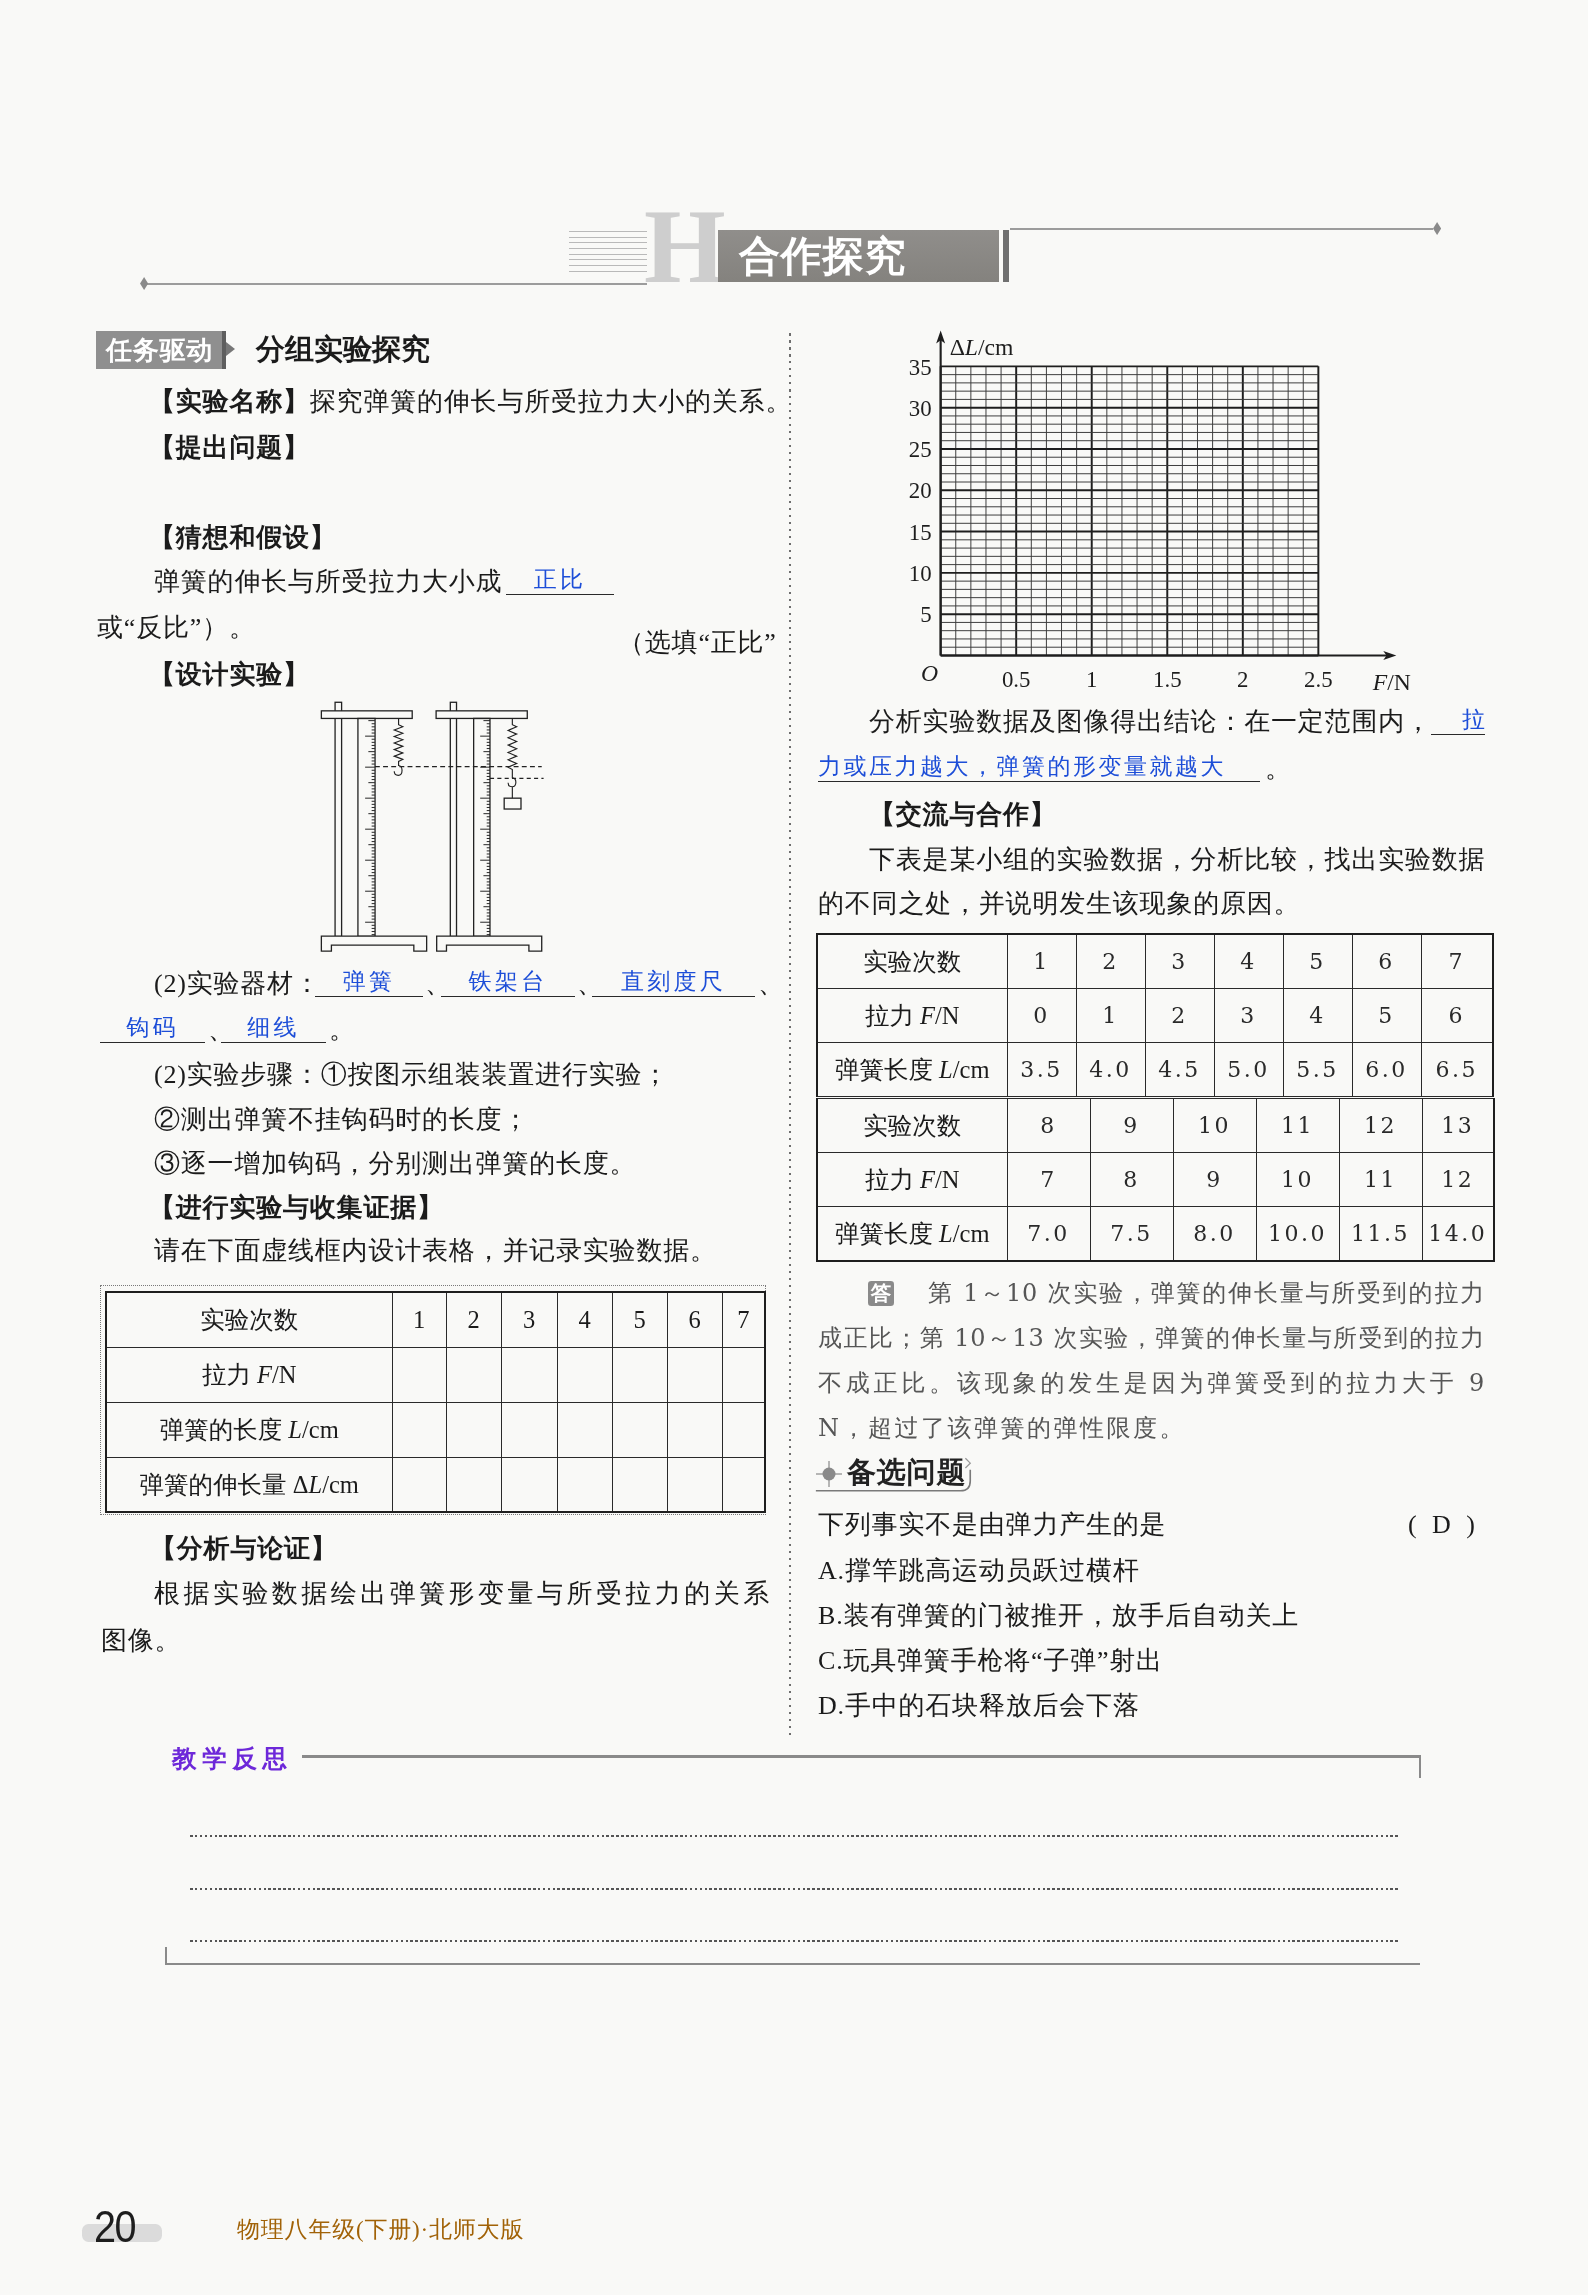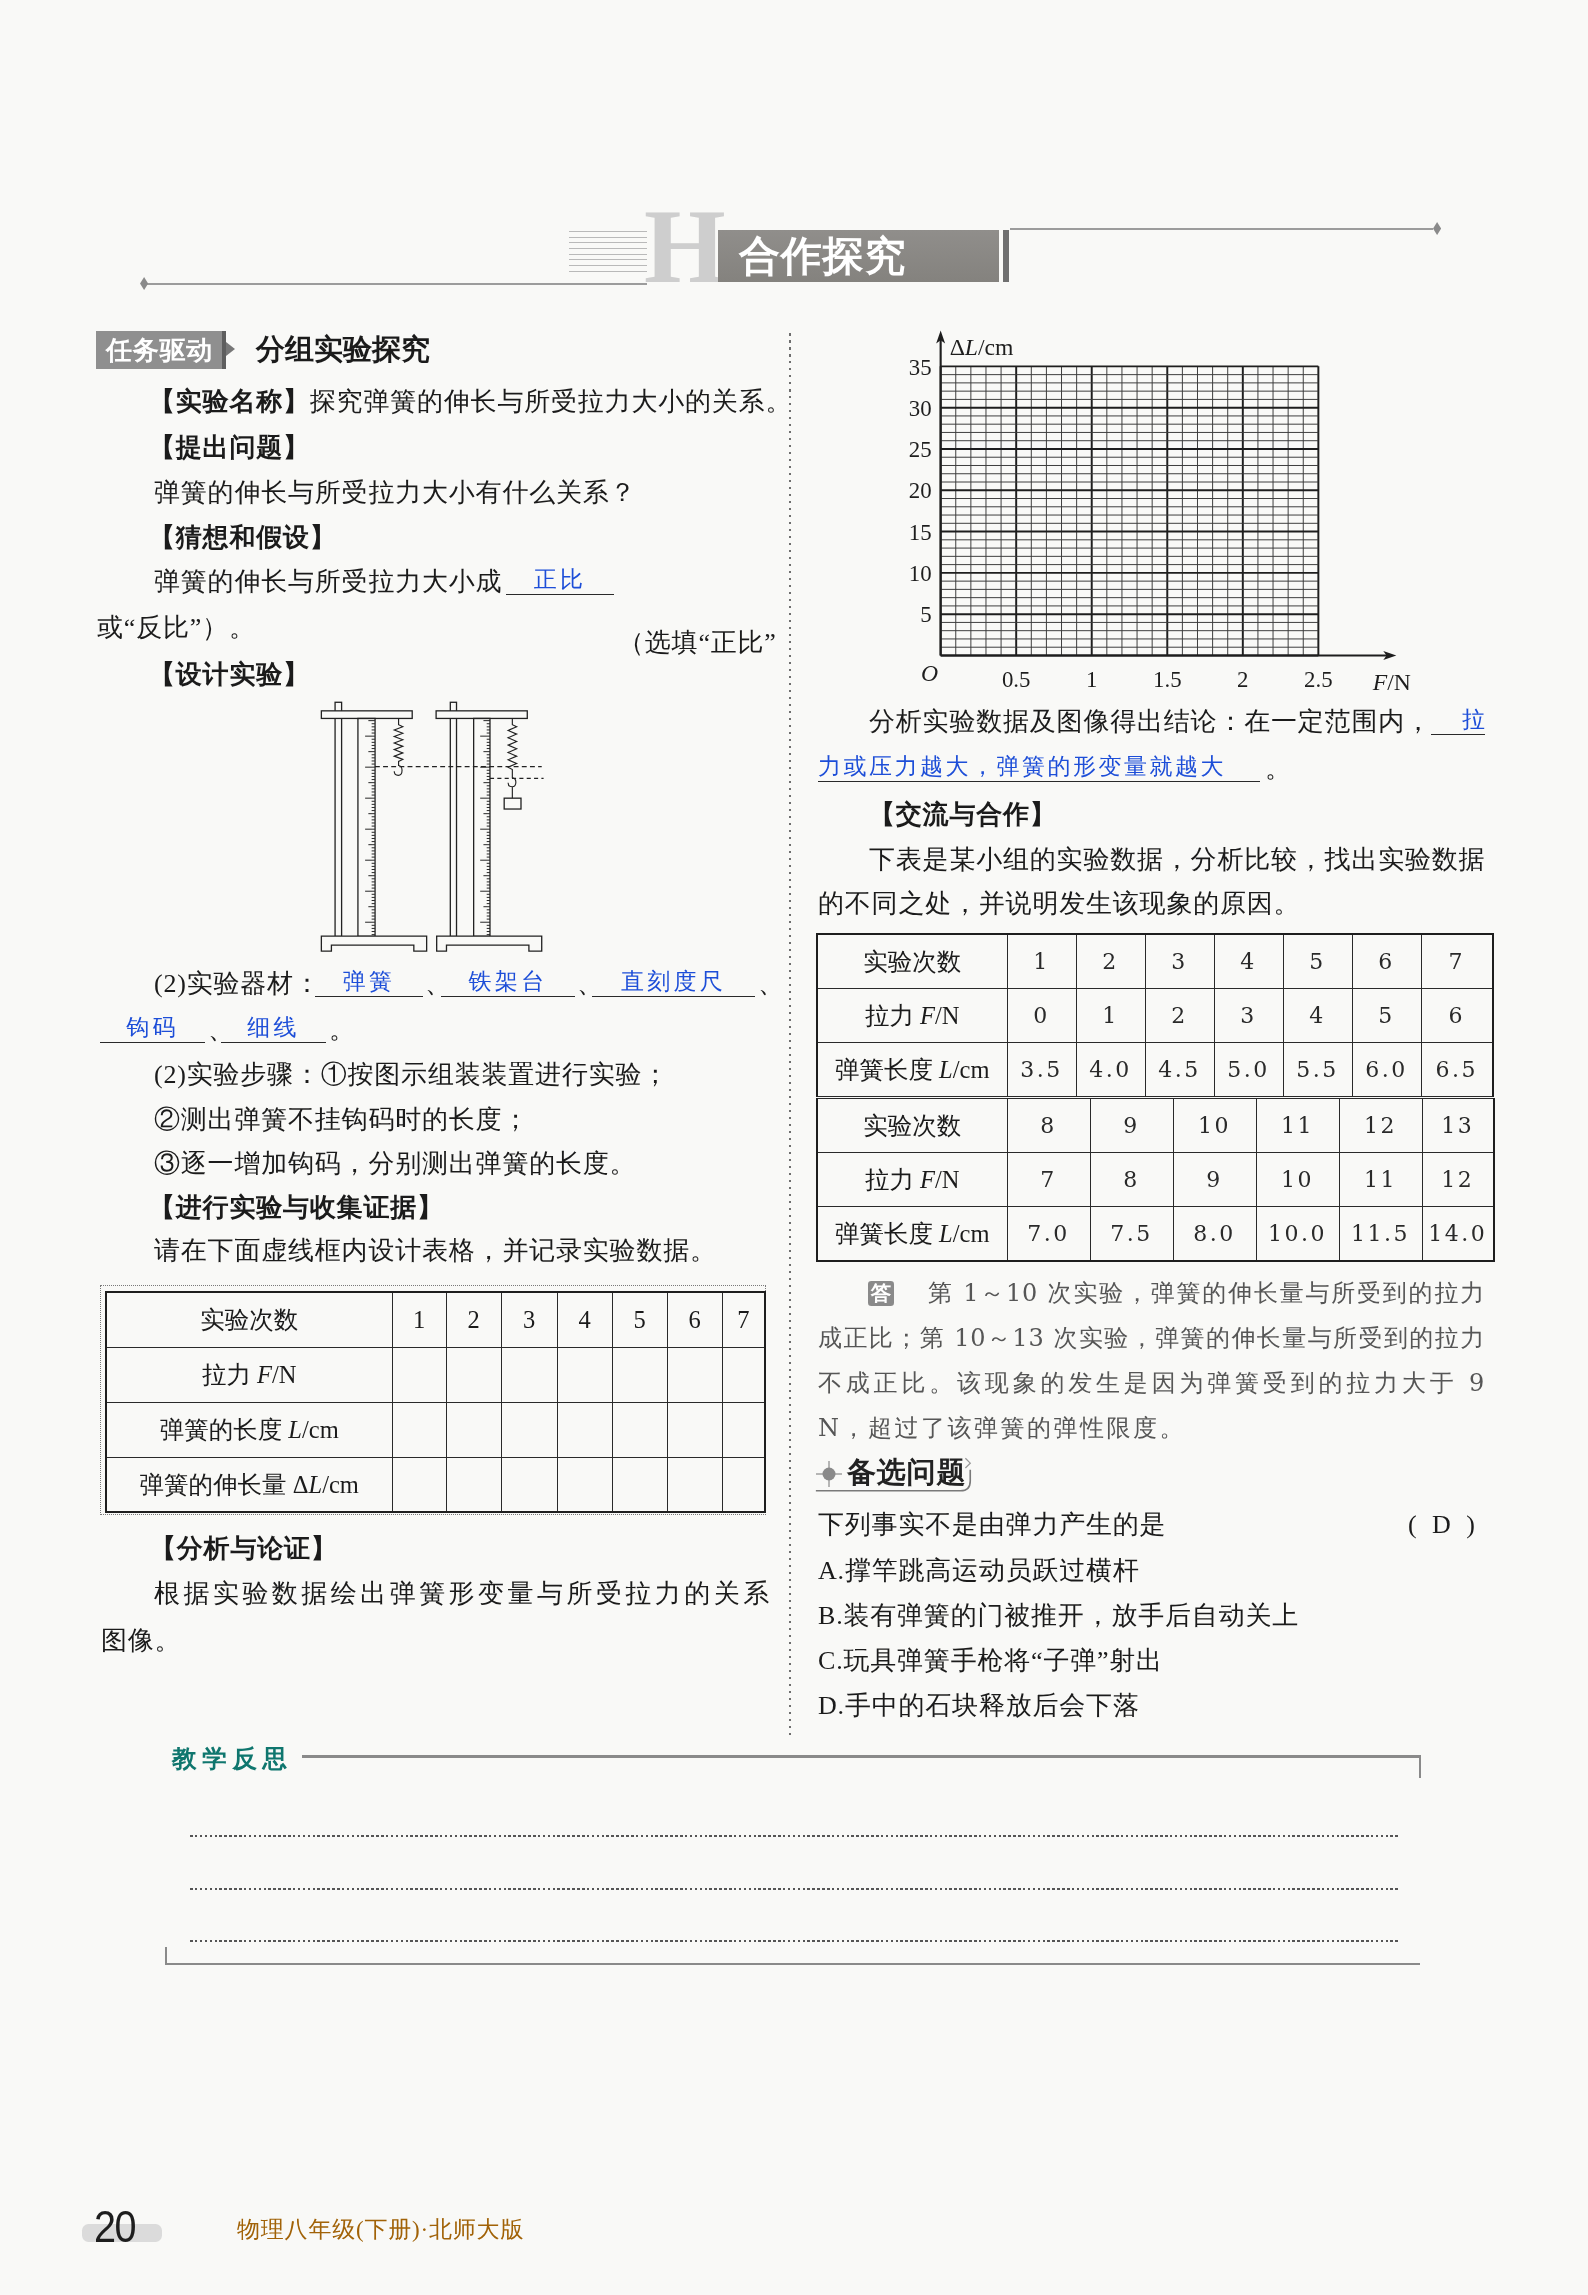--- a/index.html
+++ b/index.html
@@ -67,21 +67,21 @@
   }
   .tbl td.num { font-family:"DejaVu Serif", serif; font-size:22px; letter-spacing:2.5px; color:#2a2a2a; }
   .dash-box { position:absolute; left:100px; top:1285px; width:664px; height:228px; border:1.6px dotted #7a7a7a; }
 
   .ans-badge {
     position:absolute; left:868px; top:1281px; width:26px; height:25px; border-radius:3.3px;
     background:#8a8a8a; color:#fff; font-size:20.4px; line-height:25px; text-align:center;
     font-family:"DejaVu Sans", sans-serif; font-weight:bold;
   }
 
-  .refl-title { position:absolute; left:172px; top:1742px; height:33px; line-height:33px; font-size:24.5px; letter-spacing:5.7px; color:#0f766e; }
+  .refl-title { position:absolute; left:172px; top:1742px; height:33px; line-height:33px; font-size:24.5px; letter-spacing:5.7px; color:#6d28d9; }
   .dots { position:absolute; left:190px; width:1208px; height:1.6px;
     background:repeating-linear-gradient(to right, #555 0 2.5px, transparent 2.5px 4.9px); }
 
   .pno {
     position:absolute; left:94px; top:2202px; font-size:44px; line-height:49px;
     font-family:"Liberation Sans", sans-serif; color:#1e1e1e; letter-spacing:-1.6px;
     transform:scaleX(0.9); transform-origin:left center;
   }
   .smudge { position:absolute; left:82px; top:2224px; width:80px; height:18px; background:#d3d3d3; border-radius:6.5px; opacity:.8; }
   .book { position:absolute; left:237px; top:2213px; font-size:23px; line-height:33px; color:#a16207; letter-spacing:0.8px; }
@@ -111,21 +111,20 @@
   <div class="badge">任务驱动</div>
   <div class="badge-bar"></div>
   <div class="badge-tri"></div>
   <div class="ln hd" style="left:256px; top:333px; font-size:29px; letter-spacing:0;">分组实验探究</div>
 
   <div class="divider"></div>
 
   <div class="ln jl" style="left:149px; top:385px; width:621px;"><span class="hd">【实验名称】</span><span>探究弹簧的伸长与所受拉力大小的关系。</span></div>
 
   <div class="ln hd" style="left:149px; top:431px;">【提出问题】</div>
-  <div class="ln" style="left:154px; top:476px;">弹簧的伸长与所受拉力大小有什么关系？</div>
 
   <div class="ln hd" style="left:149px; top:521px;">【猜想和假设】</div>
   <div class="ln" style="left:154px; top:565px;">弹簧的伸长与所受拉力大小成</div>
   <div class="blank ans" style="left:506px; top:565px; width:108px;">正比</div>
   <div class="ln" style="left:618px; top:585px;margin-top:41px;">（选填“正比”</div>
   <div class="ln" style="left:97px; top:611px;">或“反比”）。</div>
 
   <div class="ln hd" style="left:149px; top:658px;">【设计实验】</div>
 
   <svg class="abs" style="left:311px; top:695px;" width="253" height="270" viewBox="0 0 310 330">

